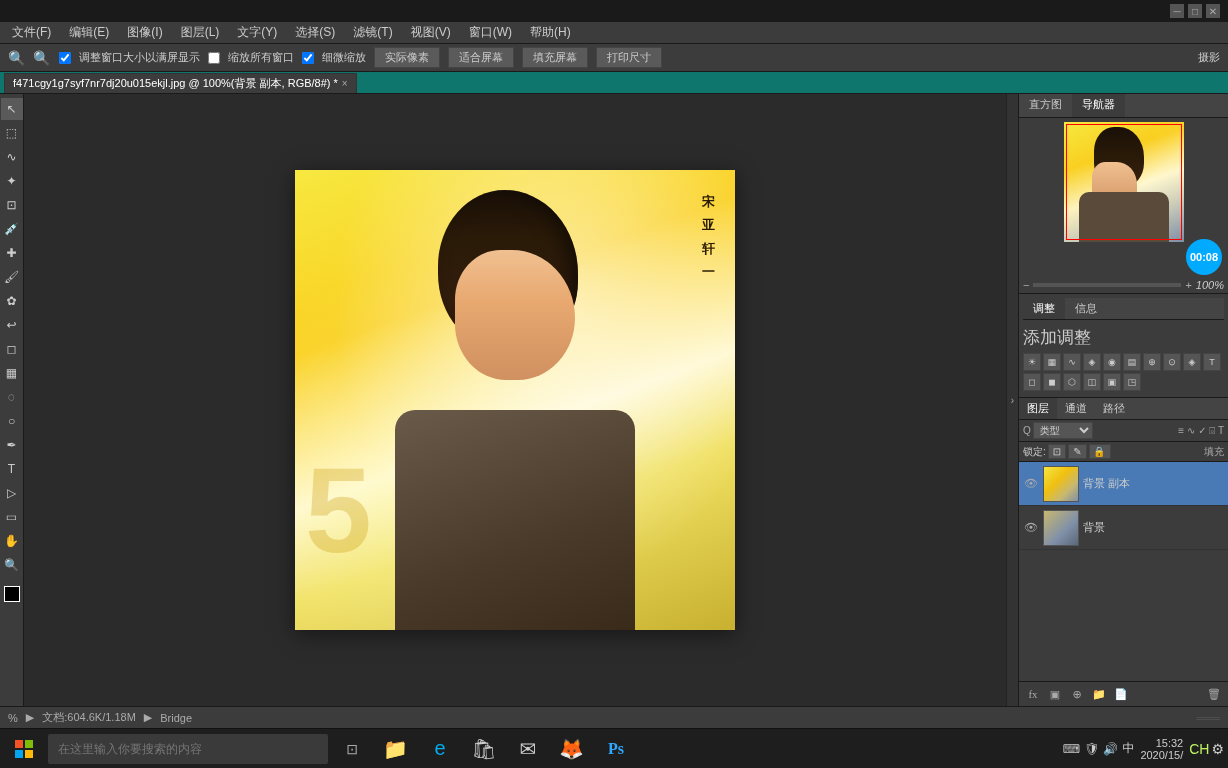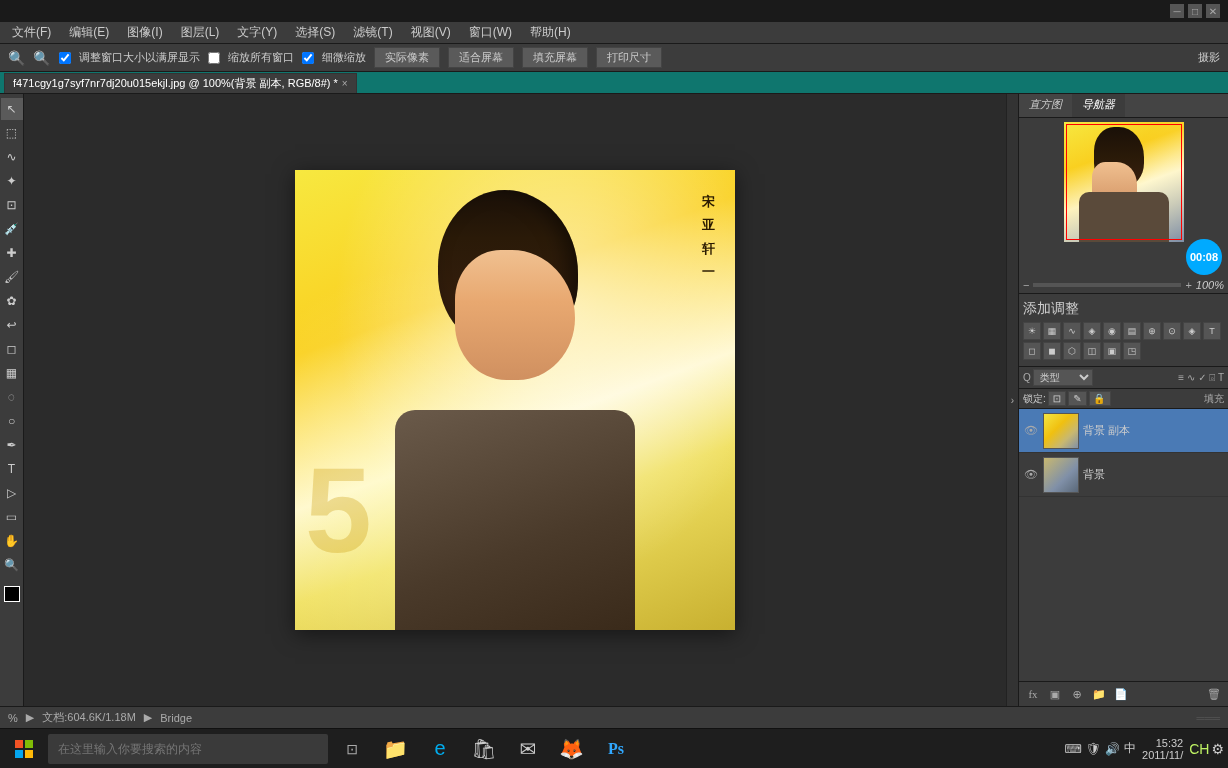--- a/index.html
+++ b/index.html
@@ -146,21 +146,20 @@
     .panel-tabs {
       display: flex;
       background: #444;
       border-bottom: 1px solid #1a1a1a;
     }
     .panel-tab {
       padding: 3px 10px;
       font-size: 11px;
       cursor: pointer;
       color: #ccc;
-      font-style: italic;
     }
     .panel-tab.active { background: #3c3c3c; color: #fff; border-bottom: 2px solid #3c3c3c; }
     .navigator-thumb {
       flex: 1;
       display: flex;
       justify-content: center;
       padding: 4px;
       position: relative;
     }
     .thumb-img {
@@ -211,21 +210,21 @@
       border-bottom: 1px solid #1a1a1a;
       margin-bottom: 4px;
     }
     .panel-tab2 {
       padding: 3px 10px;
       font-size: 11px;
       cursor: pointer;
       color: #ccc;
     }
     .panel-tab2.active { background: #3c3c3c; color: #fff; }
-    .adj-title { font-size: 14px; color: #ccc; padding: 2px 0; font-family: Liberation Mono, monospace; }
+    .adj-title { font-size: 17px; color: #ccc; padding: 2px 0; font-family: Liberation Mono, monospace; }
     .adj-icons {
       display: flex;
       flex-wrap: wrap;
       gap: 2px;
       padding: 2px 0;
     }
     .adj-icon {
       width: 18px;
       height: 18px;
       background: #555;
@@ -657,20 +656,24 @@
       </div>
       <div class="zoom-level">
         <span style="color:#aaa; cursor:pointer;">−</span>
         <div class="zoom-slider"></div>
         <span style="color:#aaa; cursor:pointer;">+</span>
         <span class="zoom-value">100%</span>
       </div>
     </div>
 
     <div class="adjustments-panel">
+      <div class="panel-tabs2">
+        <div class="panel-tab2 active">调整</div>
+        <div class="panel-tab2">信息</div>
+      </div>
       <div class="adj-title">添加调整</div>
       <div class="adj-icons">
         <div class="adj-icon">☀</div>
         <div class="adj-icon">▦</div>
         <div class="adj-icon">∿</div>
         <div class="adj-icon">◈</div>
         <div class="adj-icon">◉</div>
         <div class="adj-icon">▤</div>
         <div class="adj-icon">⊕</div>
         <div class="adj-icon">⊙</div>
@@ -679,20 +682,25 @@
         <div class="adj-icon">◻</div>
         <div class="adj-icon">◼</div>
         <div class="adj-icon">⬡</div>
         <div class="adj-icon">◫</div>
         <div class="adj-icon">▣</div>
         <div class="adj-icon">◳</div>
       </div>
     </div>
 
     <div class="layers-panel">
+      <div class="layers-tabs">
+        <div class="layers-tab active">图层</div>
+        <div class="layers-tab">通道</div>
+        <div class="layers-tab">路径</div>
+      </div>
       <div class="layers-toolbar">
         <span style="font-size:10px; color:#aaa;">Q</span>
         <select class="layer-type-select">
           <option>类型</option>
         </select>
         <span style="font-size:10px; color:#aaa; margin-left:auto;">≡ ∿ ✓ ⌻ T</span>
       </div>
       <div class="layers-lock">
         <span>锁定:</span>
         <span class="lock-btn">⊡</span>
@@ -777,21 +785,21 @@
 
   <div class="taskbar-right">
     <div class="taskbar-sys">
       <span style="font-size:12px;">⌨</span>
       <span style="font-size:12px;">🛡</span>
       <span style="font-size:12px;">🔊</span>
       <span style="font-size:12px;">中</span>
     </div>
     <div class="taskbar-time">
       <div>15:32</div>
-      <div>2011/11/</div>
+      <div>2020/15/</div>
     </div>
 
     <div style="display:flex; align-items:center; gap:2px;">
       <span style="font-size:14px; color:#bef264;">CH</span>
       <span style="font-size:14px;">⚙</span>
     </div>
   </div>
 </div>
 
 </body></html>

